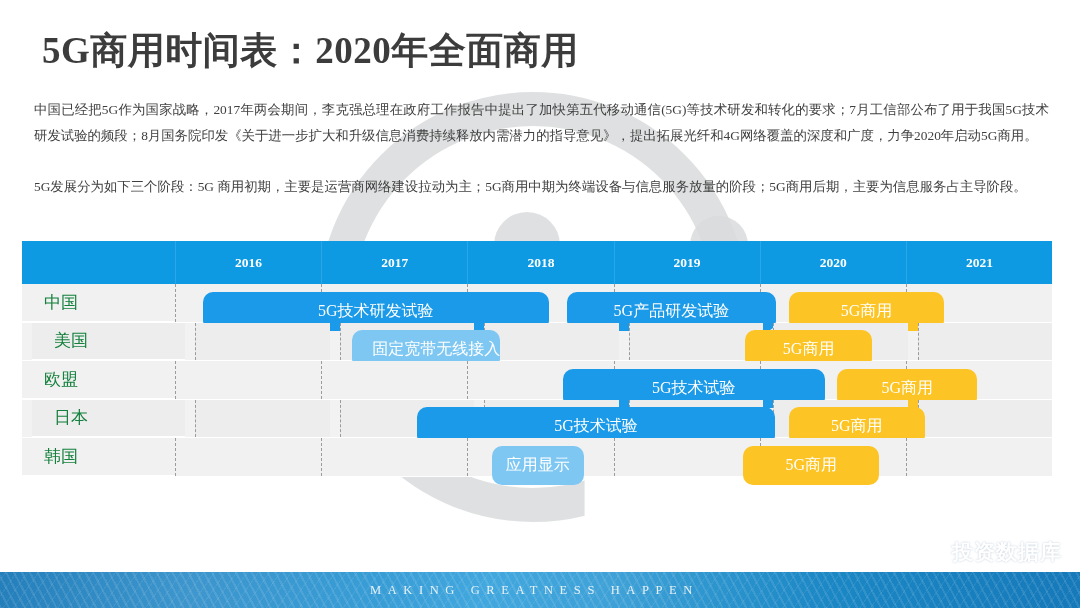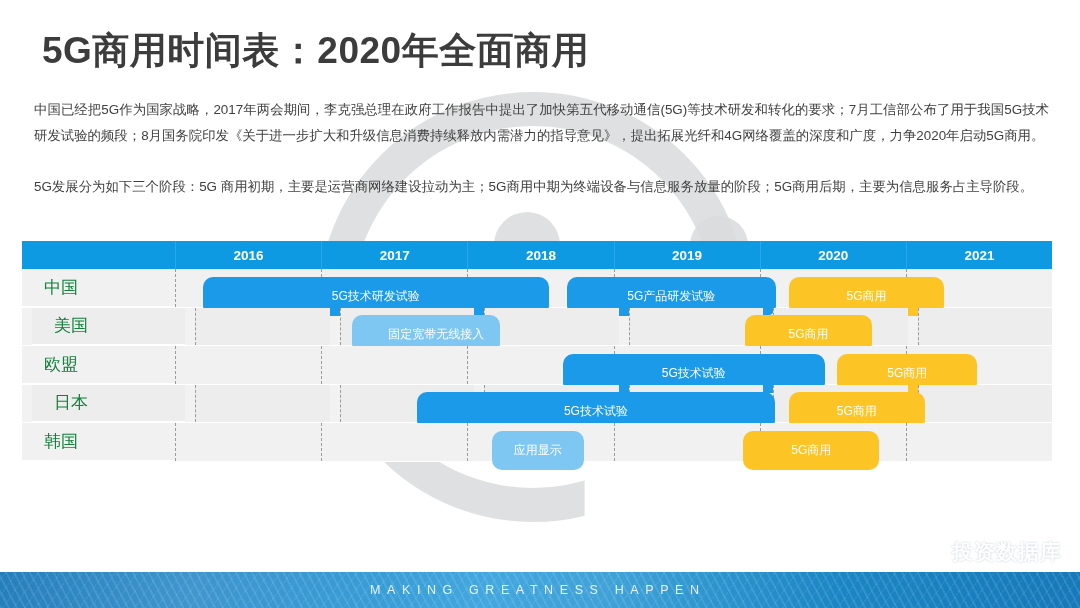--- a/index.html
+++ b/index.html
@@ -7,20 +7,21 @@
     width: 1080px; height: 608px;
     background: #ffffff;
     font-family: "Liberation Sans", "DejaVu Sans", sans-serif;
     overflow: hidden;
   }
   #slide {
     position: relative;
     width: 1080px; height: 608px;
     background: #ffffff;
     overflow: hidden;
+    font-family: Liberation Serif, serif;
   }
 
   
   .wm-layer { position: absolute; inset: 0; pointer-events: none; z-index: 0; }
   .wm-ring {
     position: absolute;
     left: 318px; top: 92px;
     width: 430px; height: 430px;
     border-radius: 50%;
     border: 34px solid #d9dbdc;
@@ -64,21 +65,21 @@
 
   
   .table-wrap {
     position: absolute;
     left: 22px; top: 241px;
     width: 1030px;
     z-index: 4;
     background: #f2f2f2;
   }
   .trow { display: flex; position: relative; height: 38.5px; }
-  .thead { height: 28px; background: #0d9ae2; }
+  .thead { height: 43px; background: #0d9ae2; }
   .thead .tlabel { background: #0d9ae2; border: none; }
   .thead .tcell {
     background: #0d9ae2;
     color: #ffffff;
     font-size: 13.5px;
     font-weight: bold;
     display: flex; align-items: center; justify-content: center;
     border-left: 1px solid #2aa7e6;
     border-right: none;
   }
@@ -106,21 +107,21 @@
     position: absolute;
     left: 153px; right: 0; top: 0; bottom: 0;
     pointer-events: none;
   }
   .bar {
     position: absolute;
     height: 39px;
     top: 7.5px;
     border-radius: 10px;
     color: #ffffff;
-    font-size: 12px;
+    font-size: 16px;
     display: flex; align-items: center; justify-content: center;
     white-space: nowrap;
     pointer-events: auto;
   }
   .bar-blue   { background: #1a9ae8; }
   .bar-lblue  { background: #7ec7f2; }
   .bar-orange { background: #fcc425; }
 
   
   .banner {

